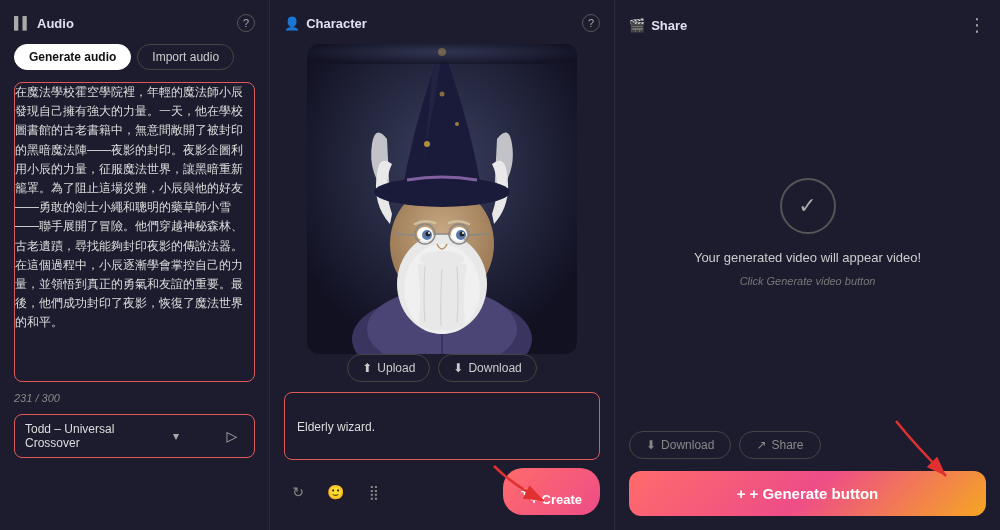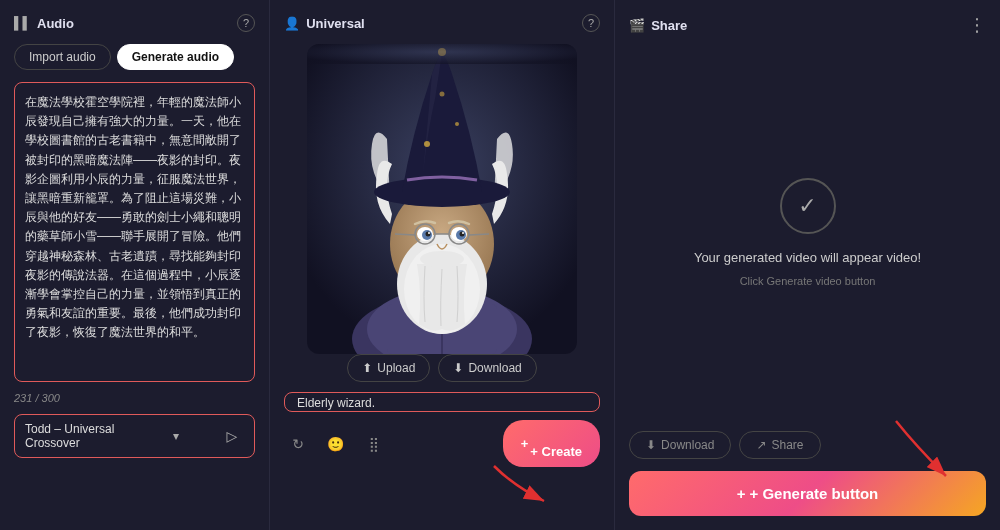--- a/index.html
+++ b/index.html
@@ -85,21 +85,20 @@
       background: #fff;
       color: #111;
       border-color: #fff;
       font-weight: 600;
     }
 
     
     .audio-text-area {
       border: 1.5px solid #e05a5a;
       border-radius: 8px;
-      padding: 10px;
       flex: 1;
       font-size: 12px;
       line-height: 1.6;
       color: #ddd;
       overflow-y: auto;
       background: transparent;
       margin-bottom: 10px;
       min-height: 240px;
       max-height: 300px;
     }
@@ -160,21 +159,21 @@
       border: 1px solid #444;
       background: transparent;
       color: #ccc;
       font-size: 12px;
       cursor: pointer;
     }
     .description-input-wrap {
       flex: 1;
       border: 1.5px solid #e05a5a;
       border-radius: 8px;
-      padding: 0 12px;
+      padding: 24px 12px;
       background: transparent;
     }
     .description-input {
       font-size: 12px;
       color: #ddd;
       background: transparent;
       border: none;
       outline: none;
       width: 100%;
     }
@@ -239,20 +238,21 @@
       margin-bottom: 6px;
     }
     .video-placeholder-text {
       font-size: 13px;
       color: #ccc;
       font-weight: 500;
     }
     .video-placeholder-sub {
       font-size: 11px;
       color: #777;
+      font-style: italic;
     }
 
     .video-actions {
       display: flex;
       gap: 8px;
       margin-bottom: 12px;
     }
     .video-action-btn {
       display: flex;
       align-items: center;
@@ -315,40 +315,40 @@
     <div class="panel-title">
       <span style="color:#aaa;font-size:12px;">▌▌</span>
       <span>Audio</span>
     </div>
     <div class="help-icon">
       <span>?</span>
     </div>
   </div>
 
   <div class="tab-row">
+    <button class="tab-btn active">Generate audio</button>
     <button class="tab-btn">Import audio</button>
-    <button class="tab-btn active">Generate audio</button>
   </div>
 
   <div class="audio-text-area">在魔法學校霍空學院裡，年輕的魔法師小辰發現自己擁有強大的力量。一天，他在學校圖書館的古老書籍中，無意間敞開了被封印的黑暗魔法陣——夜影的封印。夜影企圖利用小辰的力量，征服魔法世界，讓黑暗重新籠罩。為了阻止這場災難，小辰與他的好友——勇敢的劍士小繩和聰明的藥草師小雪——聯手展開了冒險。他們穿越神秘森林、古老遺蹟，尋找能夠封印夜影的傳說法器。在這個過程中，小辰逐漸學會掌控自己的力量，並領悟到真正的勇氣和友誼的重要。最後，他們成功封印了夜影，恢復了魔法世界的和平。</div>
 
   <div class="char-count">231 / 300</div>
 
   <div class="voice-selector" style="position:relative;">
     <span class="voice-selector-text">Todd – Universal Crossover</span>
     <span class="voice-selector-arrow">▾</span>
     <button class="voice-play-btn">▷</button>
   </div>
 </div>
 
 <div class="panel panel-character">
   <div class="panel-header">
     <div class="panel-title">
       <span style="color:#aaa;font-size:13px;">👤</span>
-      <span>Universal</span>
+      <span>Character</span>
     </div>
     <div class="help-icon">
       <span>?</span>
     </div>
   </div>
 
   <div class="wizard-portrait">
     <svg width="270" height="310" viewBox="0 0 270 310" xmlns="http://www.w3.org/2000/svg">
 
       <defs>

